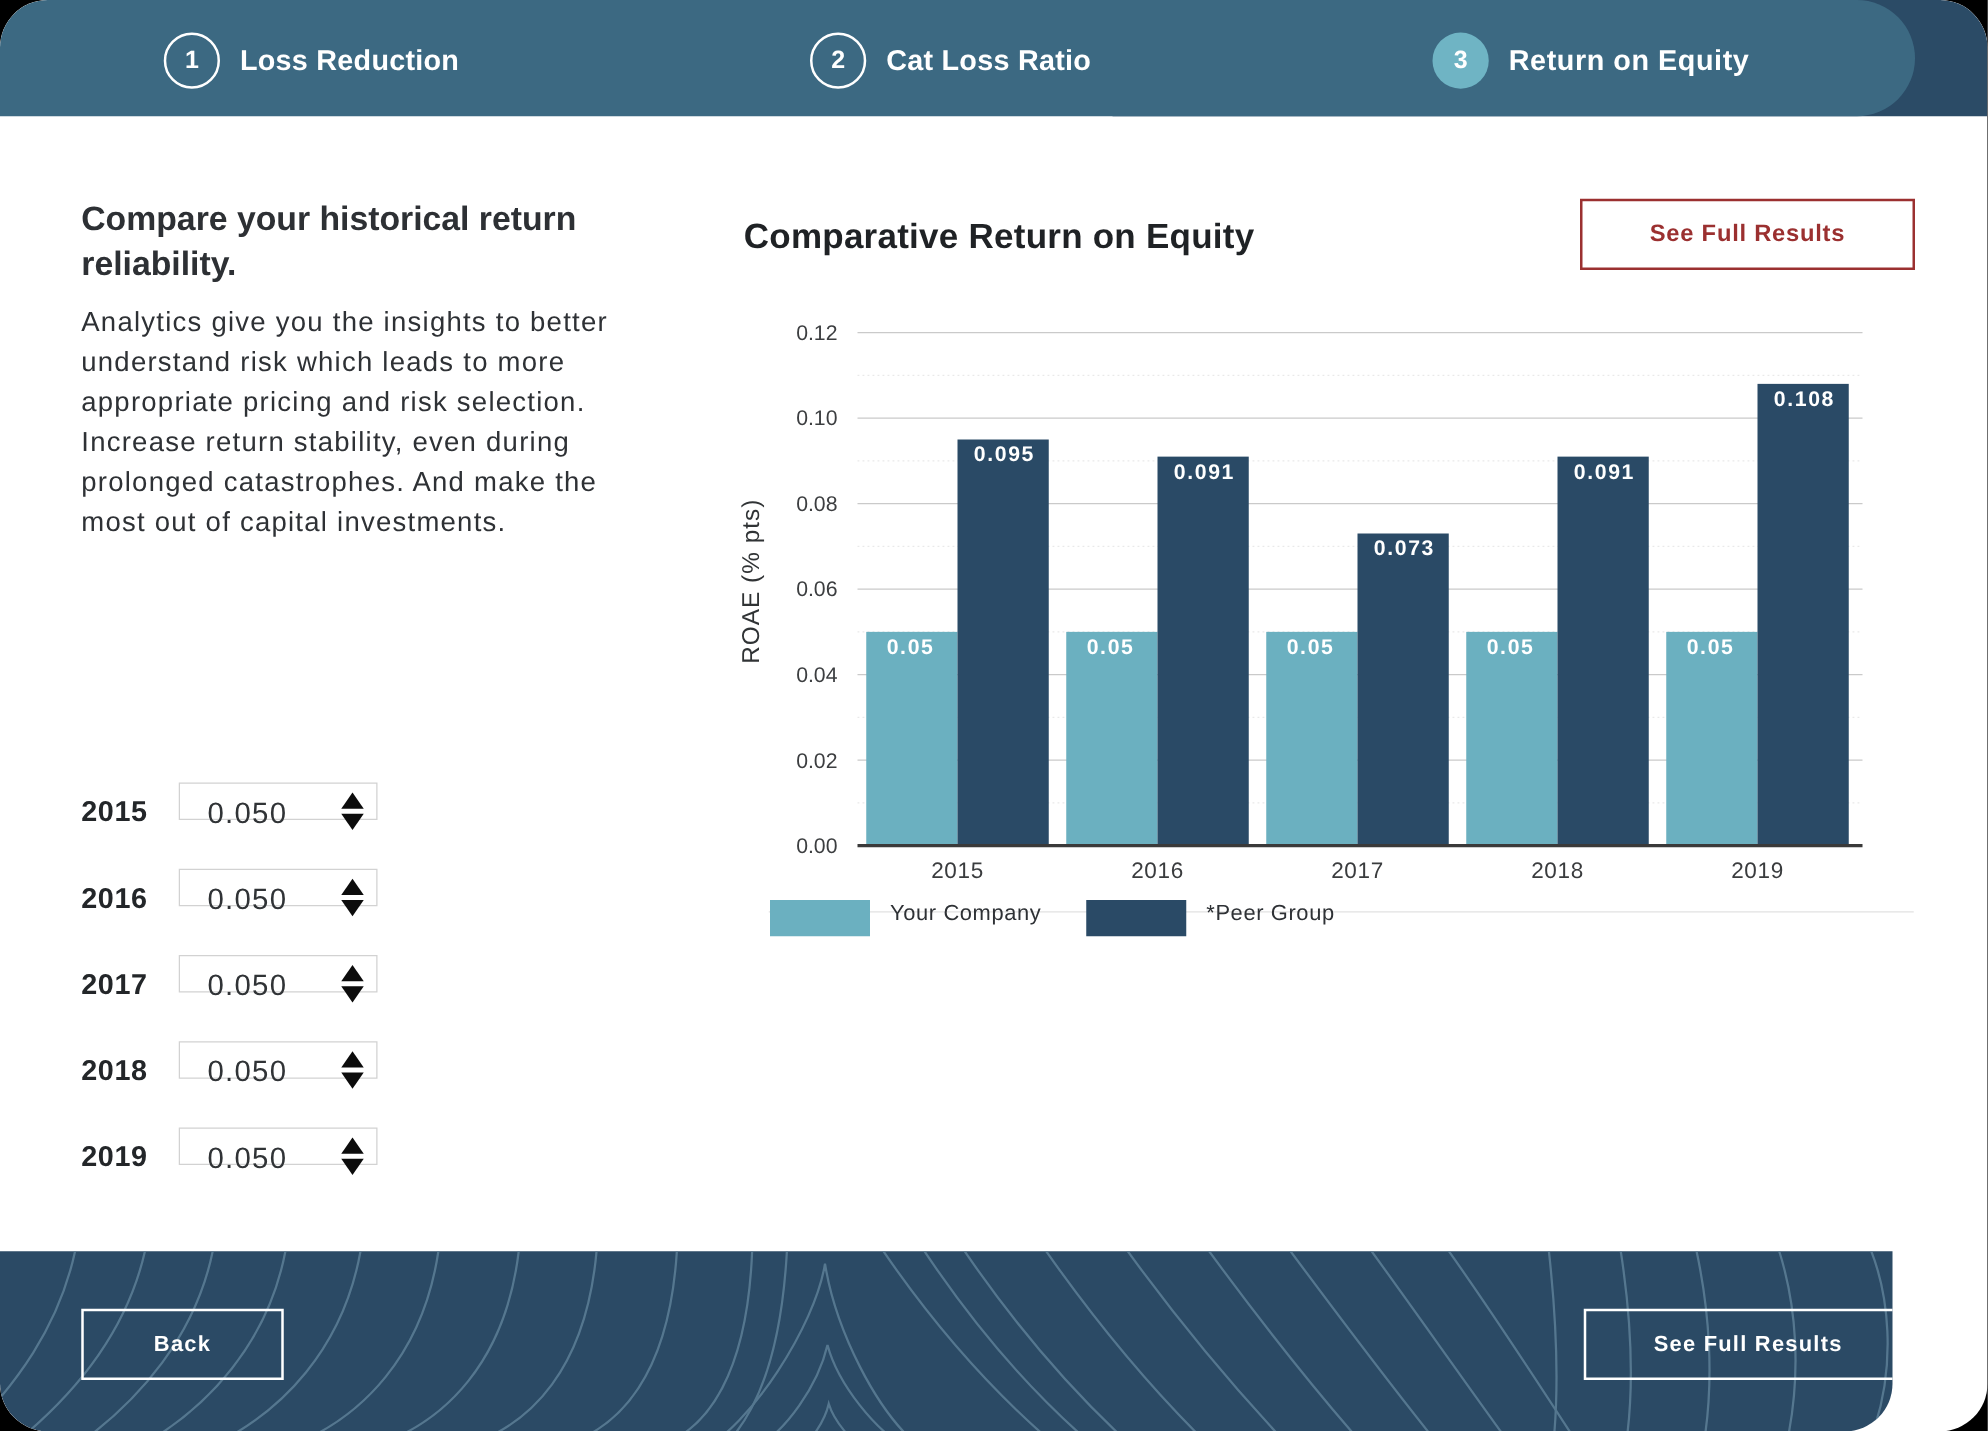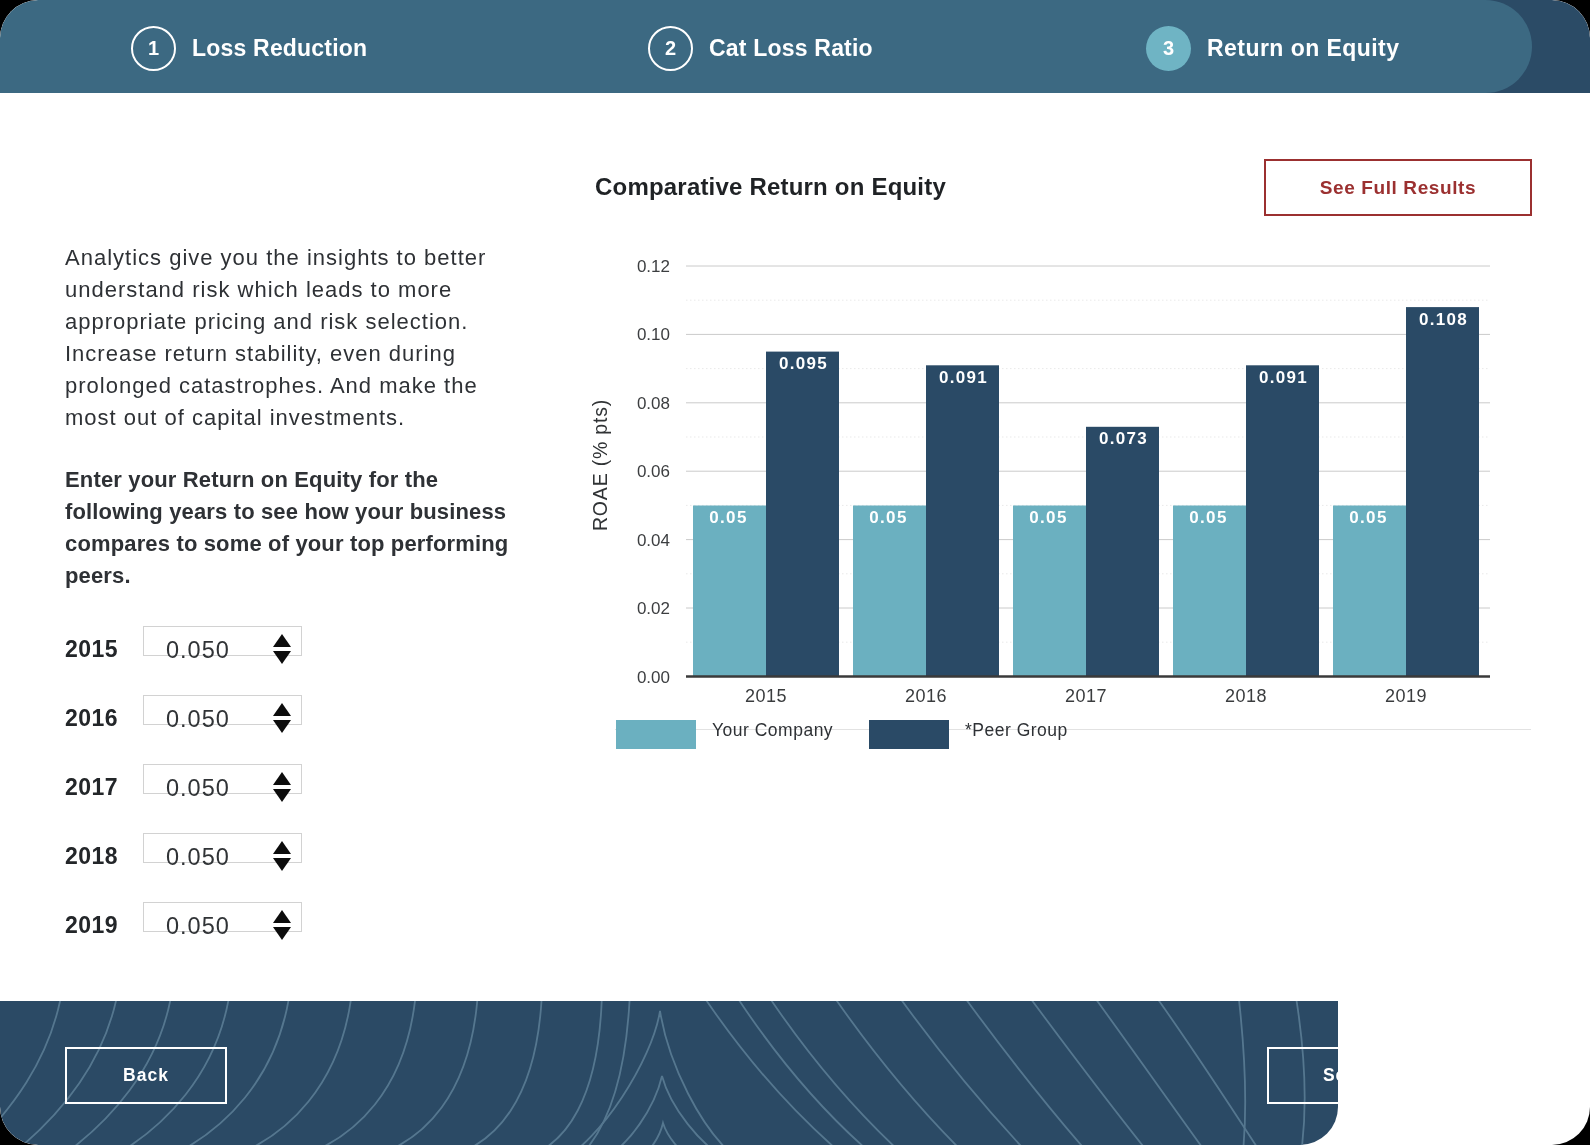--- a/index.html
+++ b/index.html
@@ -22,29 +22,29 @@
 
   .row{position:absolute;left:65px;width:240px;height:47px;}
   .row .yr{position:absolute;left:0;top:10px;font-size:23px;font-weight:bold;color:#232629;letter-spacing:0.5px;}
   .row .box{position:absolute;left:78px;top:0;width:159px;height:30px;border:1px solid #d2d2d2;background:#fff;}
   .row .val{position:absolute;left:22px;top:10px;font-size:23.5px;color:#303336;letter-spacing:1px;}
   .row .arrows{position:absolute;right:9px;top:7px;width:20px;display:flex;flex-direction:column;align-items:center;}
   .tri-up{display:block;width:0;height:0;border-left:9px solid transparent;border-right:9px solid transparent;border-bottom:13px solid #0c0c0c;}
   .tri-dn{display:block;width:0;height:0;border-left:9px solid transparent;border-right:9px solid transparent;border-top:13px solid #0c0c0c;margin-top:4px;}
 
   
-  .chart-title{position:absolute;left:595px;top:173px;font-size:24px;font-weight:bold;color:#1f2225;letter-spacing:0.2px;}
+  .chart-title{position:absolute;left:595px;top:173px;font-size:28px;font-weight:bold;color:#1f2225;letter-spacing:0.2px;}
   .btn-red{position:absolute;left:1264px;top:159px;width:268px;height:57px;border:2.5px solid #9b3030;color:#9b3030;font-size:19px;font-weight:bold;letter-spacing:0.6px;display:flex;align-items:center;justify-content:center;background:#fff;}
   .sep{position:absolute;left:615px;top:729px;width:916px;height:1px;background:#e2e2e2;}
   .legend{position:absolute;top:720px;height:29px;display:flex;align-items:flex-start;}
   .sw{width:80px;height:29px;}
   .legend .lab{font-size:17.5px;color:#2e3135;letter-spacing:0.5px;margin-left:16px;}
 
   
-  .footer{position:absolute;left:0;top:1001px;width:1338px;height:144px;background:#2b4a65;border-radius:0 0 38px 38px;overflow:hidden;}
+  .footer{position:absolute;left:0;top:1001px;width:1514px;height:144px;background:#2b4a65;border-radius:0 0 38px 38px;overflow:hidden;}
   .btn-w{position:absolute;top:46px;height:57px;border:2.5px solid #fff;color:#fff;font-size:17.5px;font-weight:bold;letter-spacing:1px;display:flex;align-items:center;justify-content:center;}
 </style>
 </head>
 <body>
 <div class="page">
 
   <div class="hdr-track"></div>
   <div class="hdr-pill"></div>
   <div class="step" style="left:131px;">
       <div class="num">1</div>
@@ -52,22 +52,22 @@
     </div>
   <div class="step" style="left:648px;">
       <div class="num">2</div>
       <div class="lbl">Cat Loss Ratio</div>
     </div>
   <div class="step" style="left:1146px;">
       <div class="num filled">3</div>
       <div class="lbl" style="letter-spacing:0.45px;">Return on Equity</div>
     </div>
 
+  <h1>Compare your historical return<br>reliability.</h1>
   <p class="para" style="top:242px;">Analytics give you the insights to better<br>understand risk which leads to more<br>appropriate pricing and risk selection.<br>Increase return stability, even during<br>prolonged catastrophes. And make the<br>most out of capital investments.</p>
-  <p class="para bold" style="top:464px;">Enter your Return on Equity for the<br>following years to see how your business<br>compares to some of your top performing<br>peers.</p>
 
   <div class="row" style="top:626px;">
       <span class="yr">2015</span>
       <div class="box">
         <span class="val">0.050</span>
         <span class="arrows">
           <span class="tri-up"></span>
           <span class="tri-dn"></span>
         </span>
       </div>

